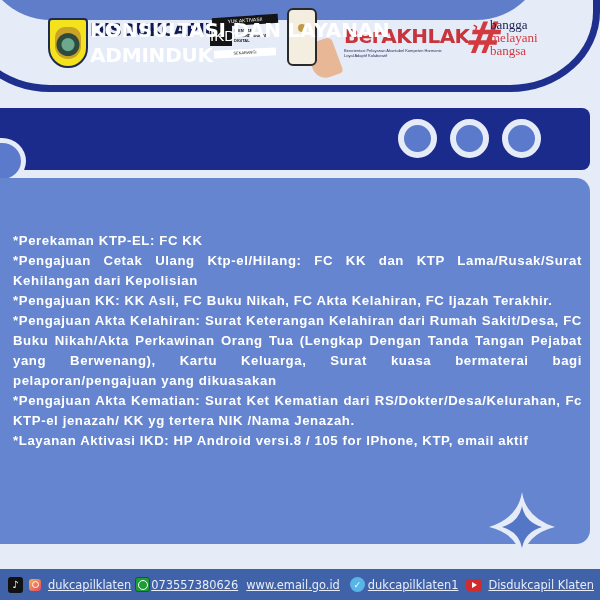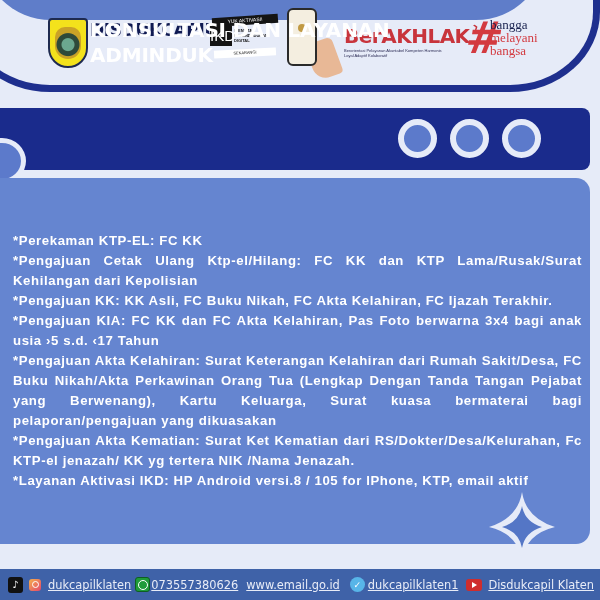--- a/index.html
+++ b/index.html
@@ -169,21 +169,20 @@
 </div>
 <div class="dot" style="left:398px"></div>
 <div class="dot" style="left:450px"></div>
 <div class="dot" style="left:502px"></div>
 
 <div class="card"></div>
 <div class="content">
   <p>*Perekaman KTP-EL: FC KK</p>
   <p>*Pengajuan Cetak Ulang Ktp-el/Hilang: FC KK dan KTP Lama/Rusak/Surat Kehilangan dari Kepolisian</p>
   <p>*Pengajuan KK: KK Asli, FC Buku Nikah, FC Akta Kelahiran, FC Ijazah Terakhir.</p>
-  <p>*Pengajuan KIA: FC KK dan FC Akta Kelahiran, Pas Foto berwarna 3x4 bagi anak usia ›5 s.d. ‹17 Tahun</p>
   <p>*Pengajuan Akta Kelahiran: Surat Keterangan Kelahiran dari Rumah Sakit/Desa, FC Buku Nikah/Akta Perkawinan Orang Tua (Lengkap Dengan Tanda Tangan Pejabat yang Berwenang), Kartu Keluarga, Surat kuasa bermaterai bagi pelaporan/pengajuan yang dikuasakan</p>
   <p>*Pengajuan Akta Kematian: Surat Ket Kematian dari RS/Dokter/Desa/Kelurahan, Fc KTP-el jenazah/ KK yg tertera NIK /Nama Jenazah.</p>
   <p>*Layanan Aktivasi IKD: HP Android versi.8 / 105 for IPhone, KTP, email aktif</p>
 </div>
 
 <svg class="sparkle" viewBox="0 0 70 70">
   <path d="M35 2 Q39 28 68 37 Q39 44 35 70 Q31 44 2 37 Q31 28 35 2 Z" fill="#e6ebf8"></path>
   <path d="M35 16 Q38 32 55 37 Q38 42 35 58 Q32 42 15 37 Q32 32 35 16 Z" fill="#5476c6"></path>
 </svg>
 

